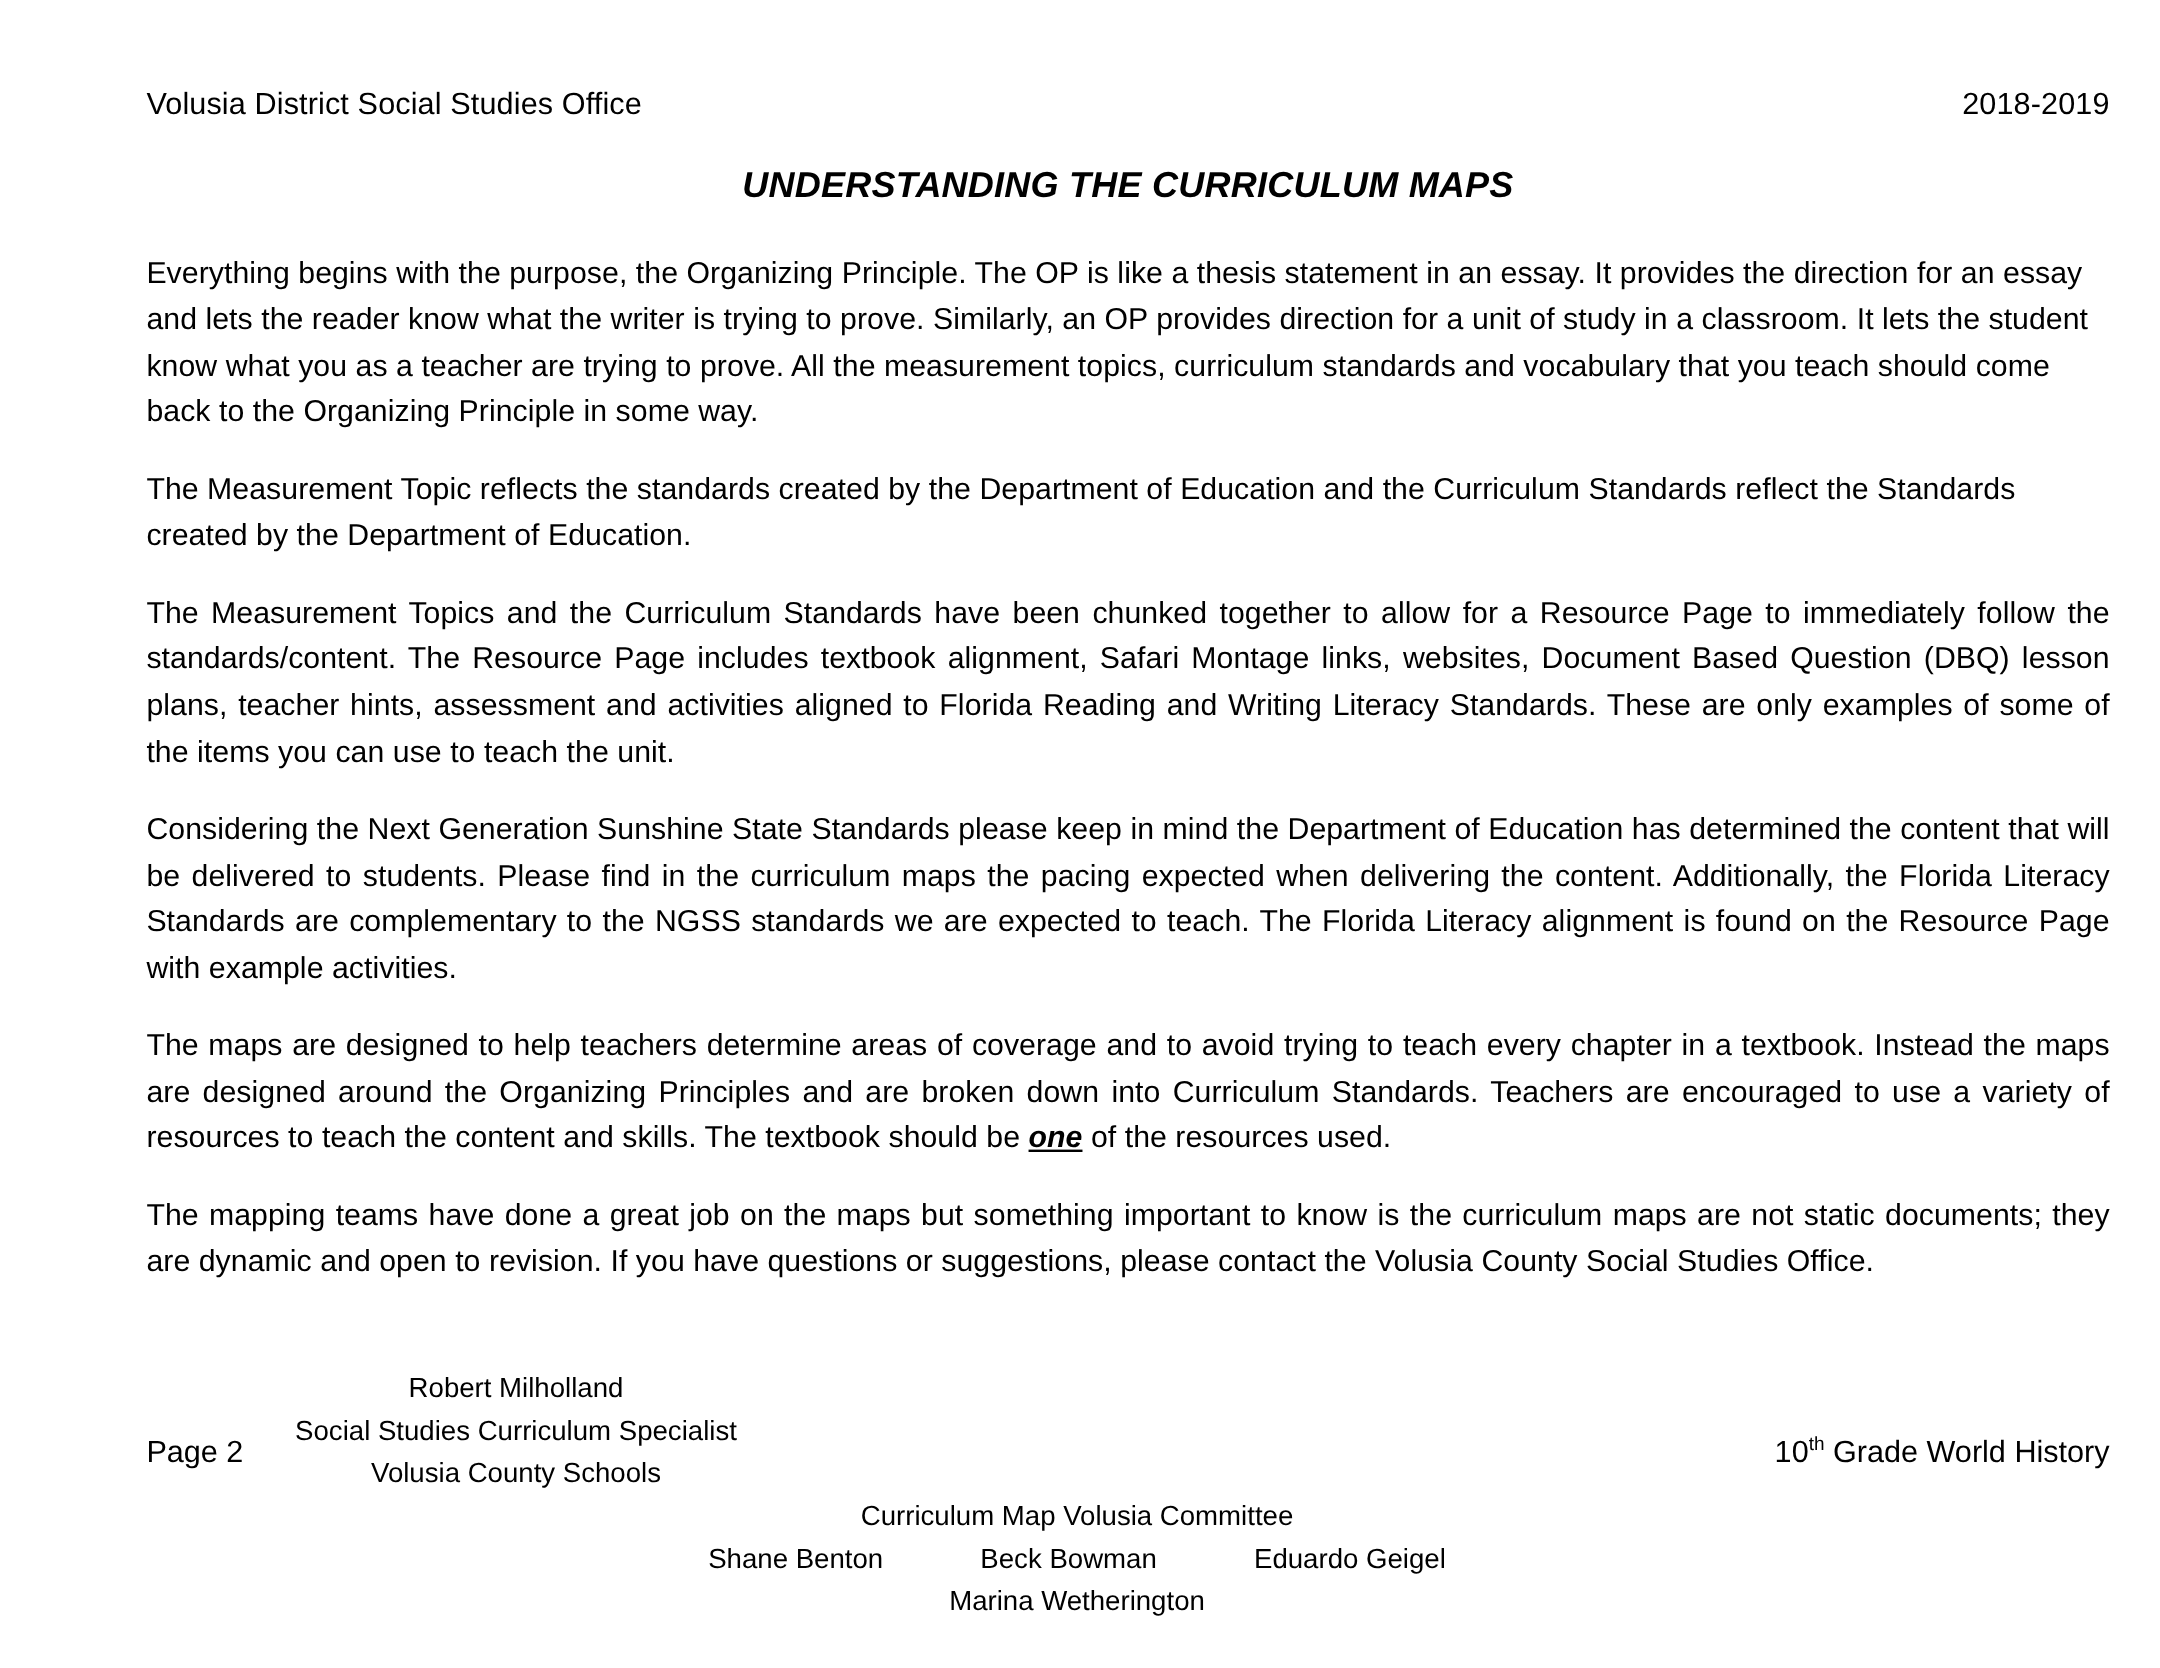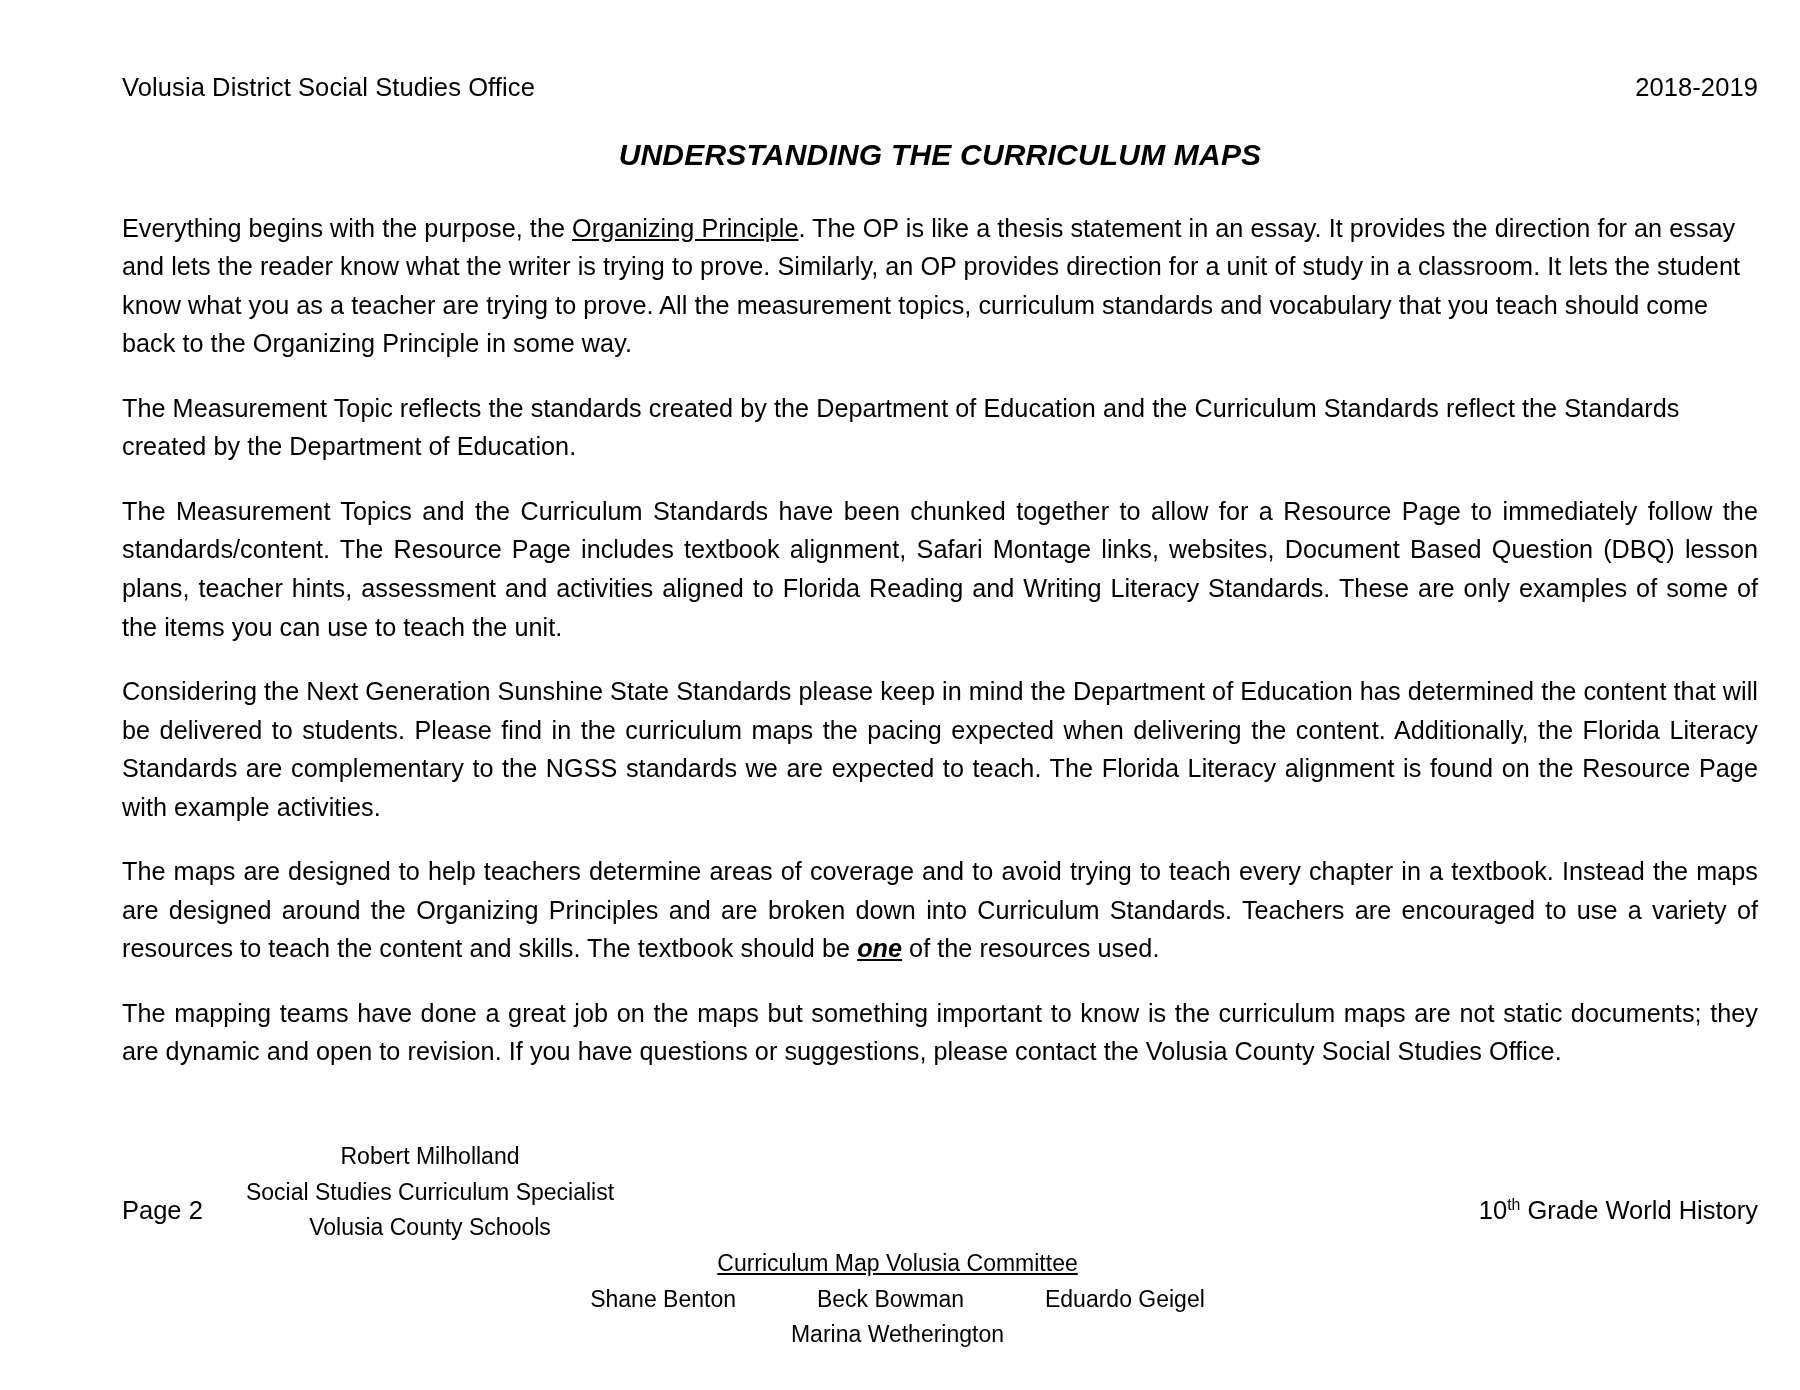--- a/index.html
+++ b/index.html
@@ -58,21 +58,21 @@
     font-size: 25.2px;
     line-height: 1.53;
     margin: 0;
     letter-spacing: 0.05px;
   }
   .para.left-align  { text-align: left; }
   .para.justified   { text-align: justify; text-justify: inter-word; }
   .para + .para     { margin-top: 26px; }
   .body-block { margin-top: 37px; }
 
-  .u      { text-decoration: underline; }
+  .u      { }
   .emph   { font-weight: bold; font-style: italic; text-decoration: underline; }
 
   
   .sig-block {
     margin-top: 68px;
     display: flex;
     width: 100%;
     font-size: 23px;
     line-height: 1.55;
     flex-direction: column;

